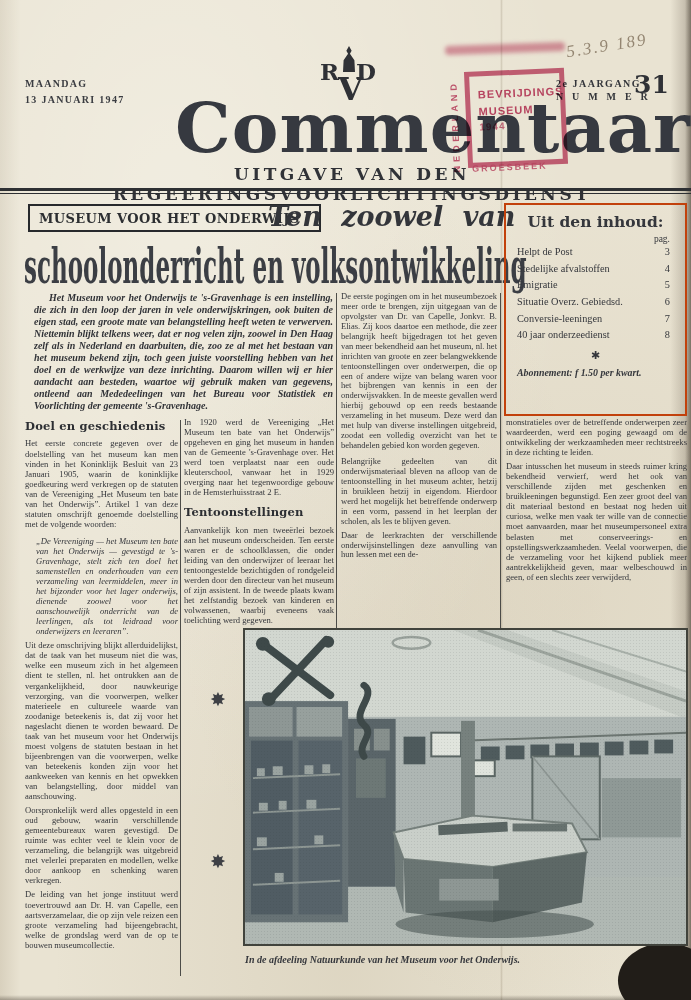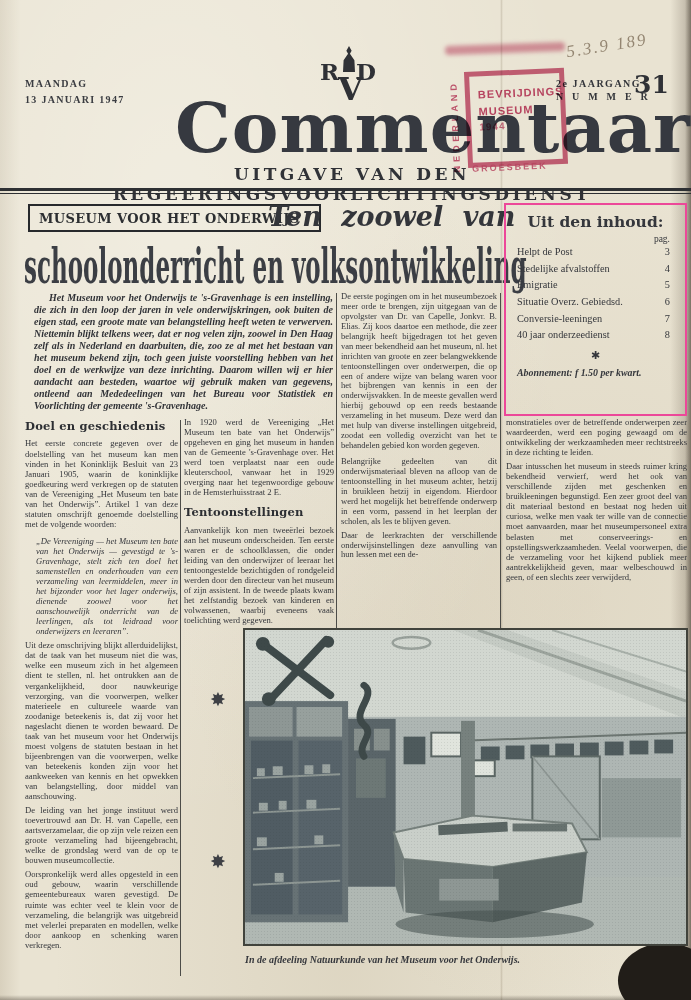--- a/index.html
+++ b/index.html
@@ -84,21 +84,21 @@
     font-family:"DejaVu Serif", serif; font-weight:bold; font-size:13px;
     letter-spacing:.4px; color:#2c2e31; white-space:nowrap; }
   .script-head { left:268px; top:201px; font-family:"DejaVu Serif", serif;
     font-weight:bold; font-style:italic; font-size:27px; word-spacing:10px; color:#33353a; }
   .main-head { left:24px; top:237px; white-space:nowrap;
     font-family:"DejaVu Serif", serif; font-weight:bold; font-size:49px;
     transform:scaleX(.47); transform-origin:0 0; color:#3b3e44; }
 
   
   .toc { left:504px; top:203px; width:183px; height:213px;
-    border:2px solid #ec4899; padding:7px 11px 0; overflow:hidden; color:#35373c; }
+    border:2px solid #c2410c; padding:7px 11px 0; overflow:hidden; color:#35373c; }
   .toc-title { text-align:center; font-family:"DejaVu Serif", serif;
     font-weight:bold; font-size:15.5px; }
   .toc-pag { text-align:right; font-size:9.5px; margin-top:3px; padding-right:4px; }
   .toc-row { display:flex; justify-content:space-between; font-size:10.3px;
     line-height:1.62; padding-right:4px; }
   .toc-star { text-align:center; font-size:11px; margin:5px 0 4px; }
   .toc-addr { font-style:italic; font-weight:bold; font-size:9.7px; line-height:1.5; }
   .toc-addr .c { text-align:center; }
   .toc-abo { font-style:italic; font-weight:bold; font-size:9.9px; margin-top:5px; }
 
@@ -223,22 +223,22 @@
 
 <div class="abs vrule vr1"></div>
 <div class="abs vrule vr2"></div>
 <div class="abs vrule vr3"></div>
 
 <div class="abs col col1">
   <h3>Doel en geschiedenis</h3>
   <p>Het eerste concrete gegeven over de doelstelling van het museum kan men vinden in het Koninklijk Besluit van 23 Januari 1905, waarin de koninklijke goedkeuring werd verkregen op de statuten van de Vereeniging „Het Museum ten bate van het Onderwijs”. Artikel 1 van deze statuten omschrijft genoemde doelstelling met de volgende woorden:</p>
   <p class="quote">„De Vereeniging — het Museum ten bate van het Onderwijs — gevestigd te 's-Gravenhage, stelt zich ten doel het samenstellen en onderhouden van een verzameling van leermiddelen, meer in het bijzonder voor het lager onderwijs, dienende zoowel voor het aanschouwelijk onderricht van de leerlingen, als tot leidraad voor onderwijzers en leeraren”.</p>
   <p>Uit deze omschrijving blijkt allerduidelijkst, dat de taak van het museum niet die was, welke een museum zich in het algemeen dient te stellen, nl. het ontrukken aan de vergankelijkheid, door nauwkeurige verzorging, van die voorwerpen, welker materieele en cultureele waarde van zoodanige beteekenis is, dat zij voor het nageslacht dienen te worden bewaard. De taak van het museum voor het Onderwijs moest volgens de statuten bestaan in het bijeenbrengen van die voorwerpen, welke van beteekenis konden zijn voor het aankweeken van kennis en het opwekken van belangstelling, door middel van aanschouwing.</p>
+  <p>Oorspronkelijk werd alles opgesteld in een oud gebouw, waarin verschillende gemeentebureaux waren gevestigd. De ruimte was echter veel te klein voor de verzameling, die belangrijk was uitgebreid met velerlei preparaten en modellen, welke door aankoop en schenking waren verkregen.</p>
   <p>De leiding van het jonge instituut werd toevertrouwd aan Dr. H. van Capelle, een aartsverzamelaar, die op zijn vele reizen een groote verzameling had bijeengebracht, welke de grondslag werd van de op te bouwen museumcollectie.</p>
-  <p>Oorspronkelijk werd alles opgesteld in een oud gebouw, waarin verschillende gemeentebureaux waren gevestigd. De ruimte was echter veel te klein voor de verzameling, die belangrijk was uitgebreid met velerlei preparaten en modellen, welke door aankoop en schenking waren verkregen.</p>
 </div>
 
 <div class="abs col col2">
   <p>In 1920 werd de Vereeniging „Het Museum ten bate van het Onderwijs” opgeheven en ging het museum in handen van de Gemeente 's-Gravenhage over. Het werd toen verplaatst naar een oude kleuterschool, vanwaar het in 1929 overging naar het tegenwoordige gebouw in de Hemsterhuisstraat 2 E.</p>
   <h3>Tentoonstellingen</h3>
   <p>Aanvankelijk kon men tweeërlei bezoek aan het museum onderscheiden. Ten eerste waren er de schoolklassen, die onder leiding van den onderwijzer of leeraar het tentoongestelde bezichtigden of rondgeleid werden door den directeur van het museum of zijn assistent. In de tweede plaats kwam het zelfstandig bezoek van kinderen en volwassenen, waarbij eveneens vaak toelichting werd gegeven.</p>
 </div>
 
 <div class="abs col col3">
   <p>De eerste pogingen om in het museumbezoek meer orde te brengen, zijn uitgegaan van de opvolgster van Dr. van Capelle, Jonkvr. B. Elias. Zij koos daartoe een methode, die zeer belangrijk heeft bijgedragen tot het geven van meer bekendheid aan het museum, nl. het inrichten van groote en zeer belangwekkende tentoonstellingen over onderwerpen, die op een of andere wijze van belang waren voor het bijbrengen van kennis in een der onderwijsvakken. In de meeste gevallen werd hierbij gebouwd op een reeds bestaande verzameling in het museum. Deze werd dan met hulp van diverse instellingen uitgebreid, zoodat een volledig overzicht van het te behandelen gebied kon worden gegeven.</p>

